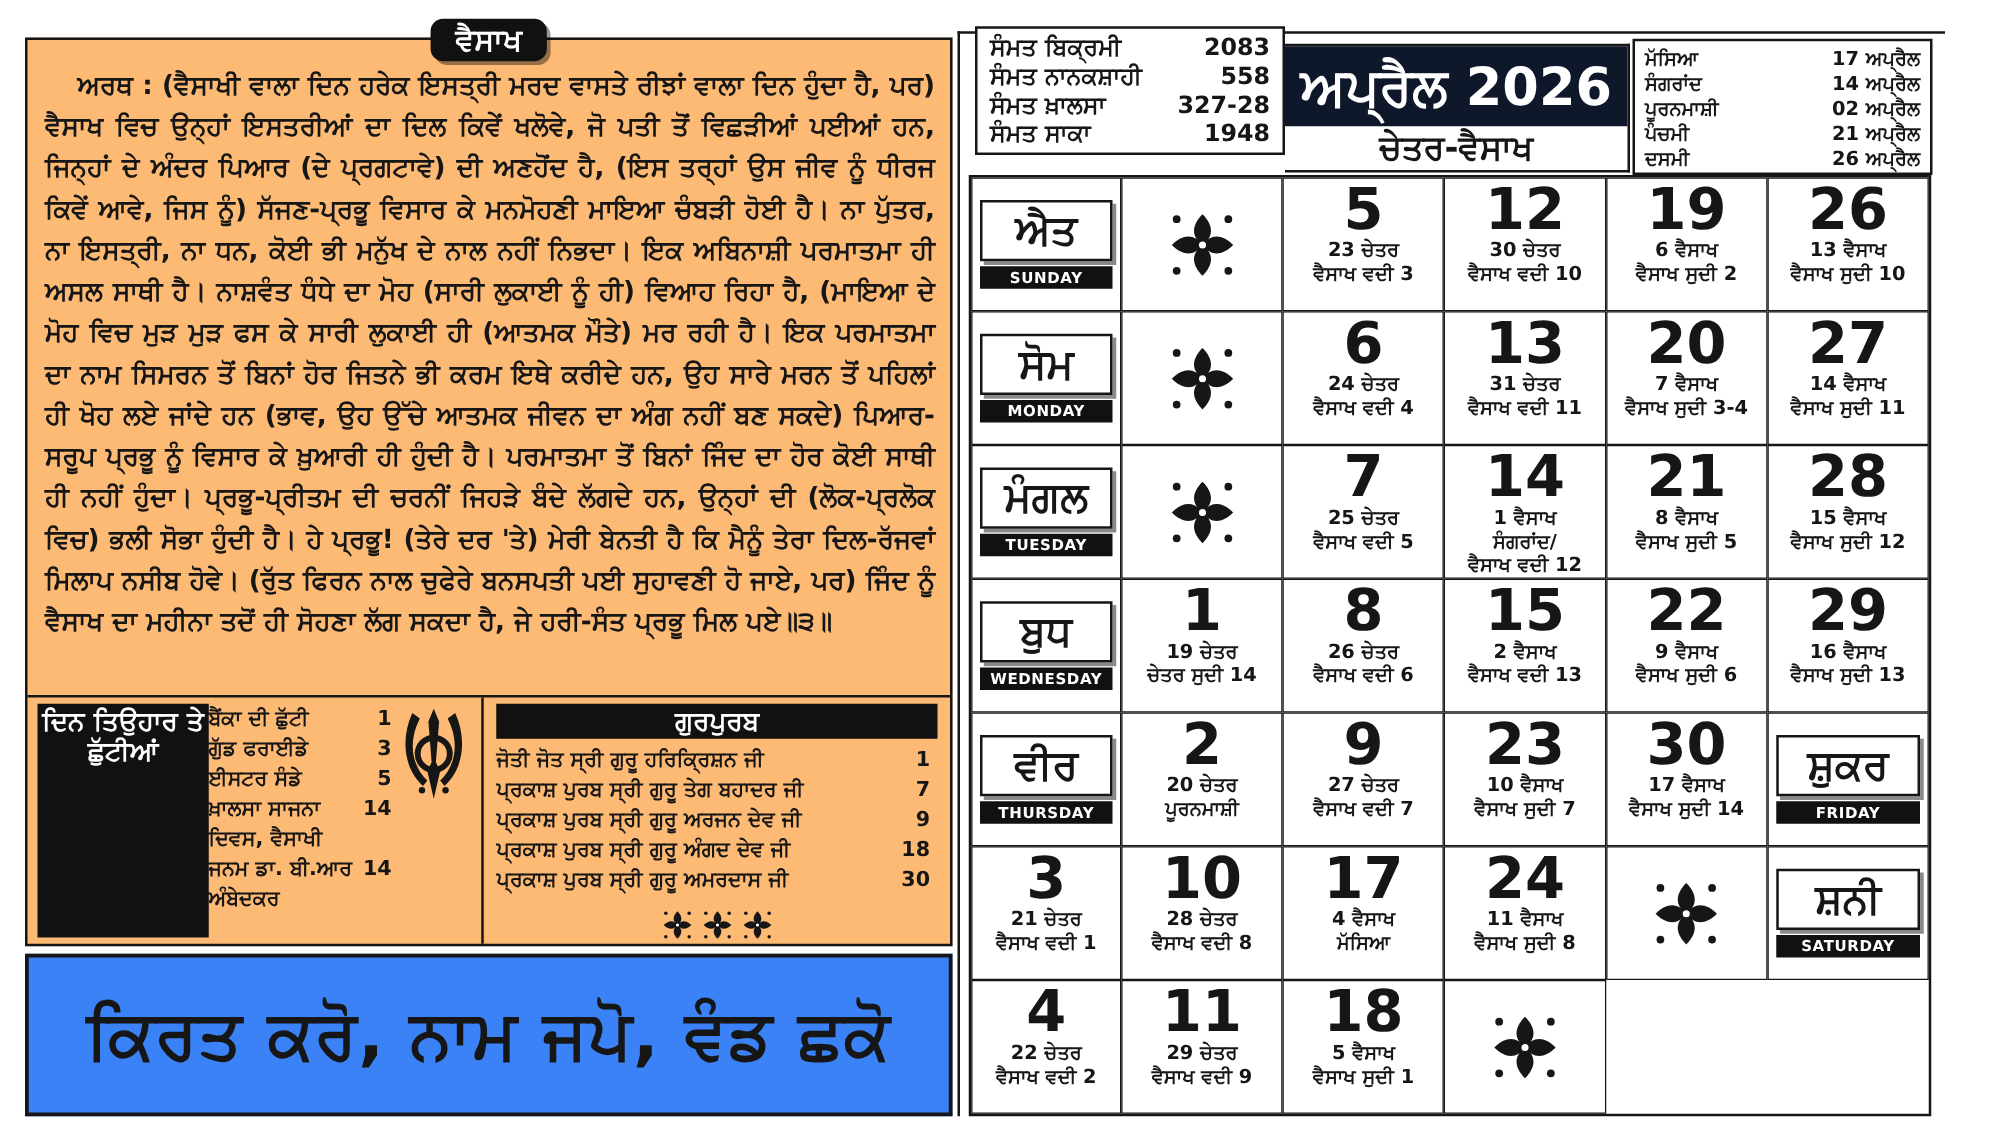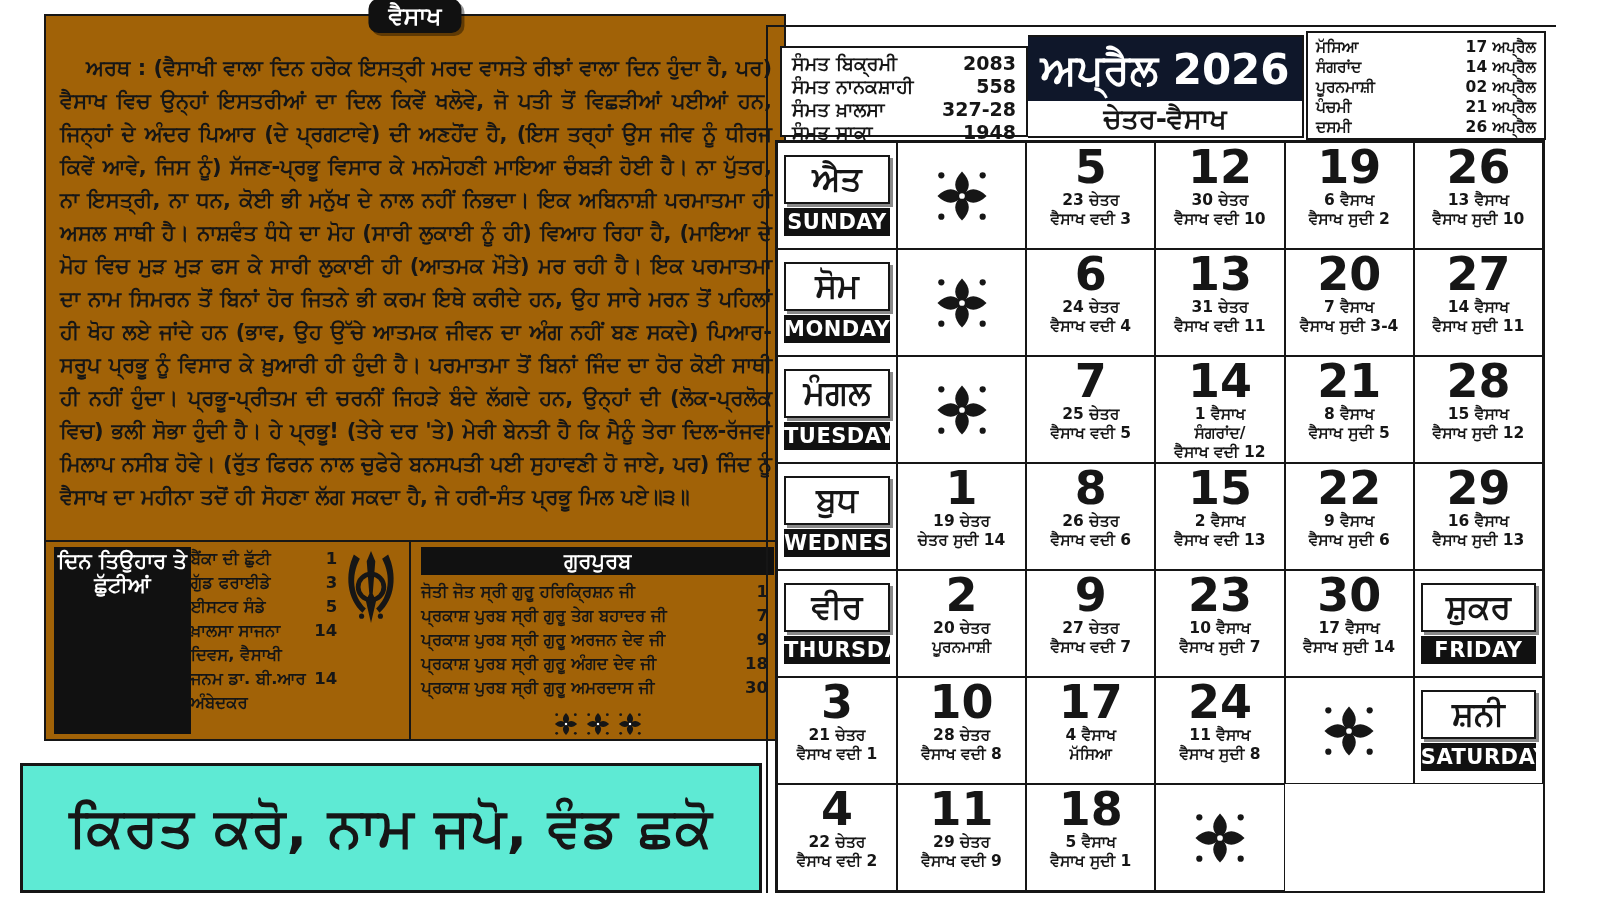--- a/index.html
+++ b/index.html
@@ -4,73 +4,73 @@
 <style>
   html,body{margin:0;padding:0;}
   body{
     width:1600px;height:900px;position:relative;overflow:hidden;
     background:#ffffff;color:#161616;
     font-family:"DejaVu Sans","Liberation Sans",sans-serif;
   }
   [data-name]{box-sizing:border-box;}
 
   
-  .left-panel{position:absolute;left:20px;top:14px;width:742px;height:727px;border:2px solid #161616;background:#a16207;margin-left:24px;}
+  .left-panel{position:absolute;left:20px;top:30px;width:742px;height:727px;border:2px solid #161616;background:#fdba74;}
   .month-badge{
     position:absolute;top:-17px;left:50%;transform:translateX(-50%);
     background:#111;color:#fff;font-weight:700;font-size:24px;line-height:1.1;
     padding:4px 20px;border-radius:10px;box-shadow:3px 3px 0 rgba(0,0,0,.4);white-space:nowrap;
   }
   .meaning{
-    height:524px;overflow:hidden;padding:36px 12px 0 14px;
+    height:524px;overflow:hidden;padding:20px 12px 0 14px;
     font-size:21px;line-height:33px;font-weight:600;text-align:justify;text-indent:26px;
   }
   .lists{position:absolute;left:0;right:0;top:524px;bottom:0;border-top:2px solid #161616;display:flex;}
   .col-holidays{width:49.5%;border-right:2px solid #161616;padding:5px 10px 0 8px;display:flex;}
   .col-gurpurab{flex:1;padding:5px 10px 0 10px;display:flex;flex-direction:column;}
   .list-title{background:#111;color:#fff;text-align:center;font-weight:700;font-size:21px;padding:2px 0;margin-bottom:5px;}
   .list-row{display:flex;justify-content:space-between;font-size:16.5px;font-weight:600;line-height:24px;}
   .list-date{font-weight:700;padding-right:6px;}
   .khanda-wrap{display:flex;justify-content:center;margin-top:4px;}
   .orn-trio{display:flex;justify-content:center;gap:4px;margin-top:10px;}
   .orn-trio svg{width:28px;height:28px;}
 
   .slogan-box{
     position:absolute;left:20px;top:763px;width:742px;height:130px;border:3px solid #161616;
-    display:flex;align-items:center;justify-content:center;background:#5eead4;
+    display:flex;align-items:center;justify-content:center;background:#3b82f6;
   }
   .slogan{font-size:54px;font-weight:800;letter-spacing:1px;white-space:nowrap;}
 
   
   .divider-v{position:absolute;left:766px;top:25px;width:2px;height:868px;background:#161616;}
   .topline{position:absolute;left:766px;top:25px;width:790px;height:2px;background:#161616;}
 
   
-  .samvat-box{position:absolute;left:780px;top:46px;width:248px;height:91px;border:2px solid #161616;padding:4px 10px;background:#fff;}
+  .samvat-box{position:absolute;left:780px;top:21px;width:248px;height:103px;border:2px solid #161616;padding:4px 10px;background:#fff;}
   .samvat-box .lv-row{font-size:19px;line-height:23px;}
   .month-box{position:absolute;left:1028px;top:35px;width:276px;height:103px;border:2px solid #161616;border-left:none;background:#fff;}
   .month-black{background:#0f172a;color:#fff;height:64px;display:flex;align-items:center;justify-content:center;font-size:42px;font-weight:800;white-space:nowrap;}
   .month-lunar{height:35px;display:flex;align-items:center;justify-content:center;font-size:27px;font-weight:800;}
   .obs-box{position:absolute;left:1306px;top:31px;width:240px;height:109px;border:2px solid #161616;padding:4px 8px;background:#fff;}
   .obs-box .lv-row{font-size:15.5px;line-height:20px;}
   .lv-row{display:flex;justify-content:space-between;font-weight:700;}
 
   
   .grid{
     position:absolute;left:775px;top:140px;width:770px;height:753px;
     display:grid;grid-template-columns:120px repeat(5,1fr);grid-template-rows:repeat(7,1fr);
     border:2px solid #161616;background:#fff;
   }
   .cell{border:1px solid #161616;display:flex;flex-direction:column;align-items:center;justify-content:flex-start;overflow:hidden;}
   .label-cell{justify-content:center;padding:4px 6px;gap:4px;}
   .day-pa{
     width:100%;text-align:center;border:2px solid #161616;background:#fff;
     font-size:33px;font-weight:800;line-height:1.35;box-shadow:3px 3px 0 #8a8a8a;white-space:nowrap;
   }
-  .day-en{width:100%;text-align:center;background:#111;color:#fff;font-weight:800;font-size:21px;letter-spacing:.5px;padding:2px 0;white-space:nowrap;}
+  .day-en{width:100%;text-align:center;background:#111;color:#fff;font-weight:800;font-size:12px;letter-spacing:.5px;padding:2px 0;white-space:nowrap;}
   .date-cell{padding-top:1px;}
   .date-num{font-size:46px;font-weight:900;line-height:1.02;}
   .date-line{font-size:15.5px;font-weight:600;line-height:19px;white-space:nowrap;}
   .orn-cell{justify-content:center;}
   .orn-cell svg{width:62px;height:62px;}
 </style>
 </head>
 <body>
 
 <div class="left-panel" data-name="month-meaning-panel">

